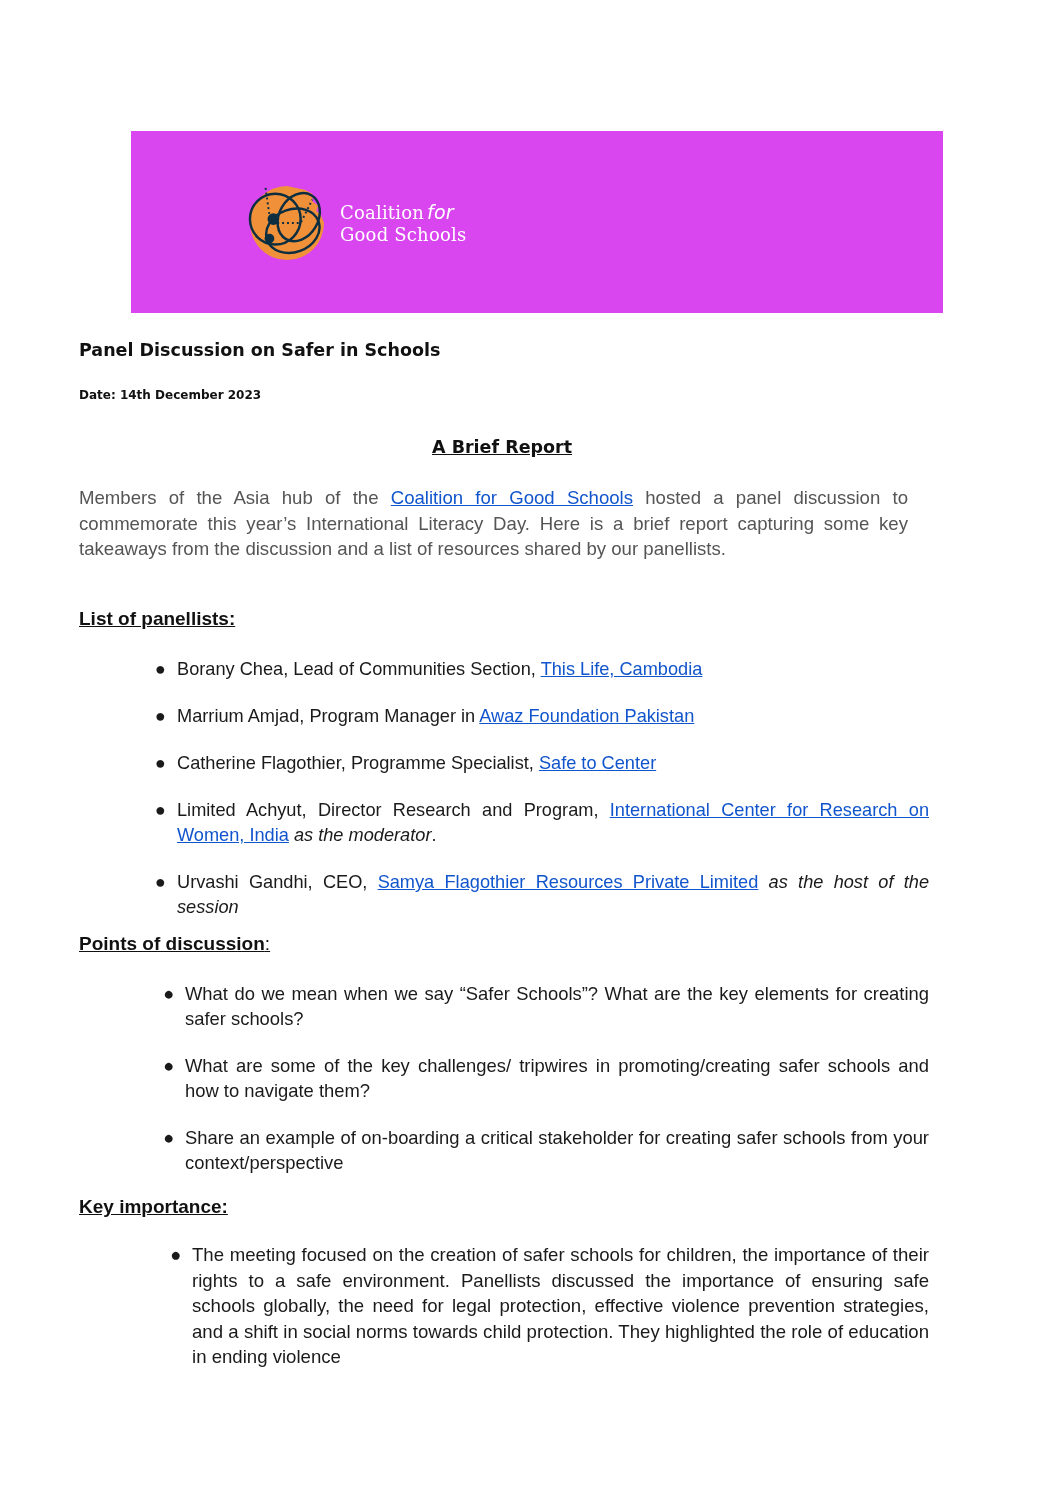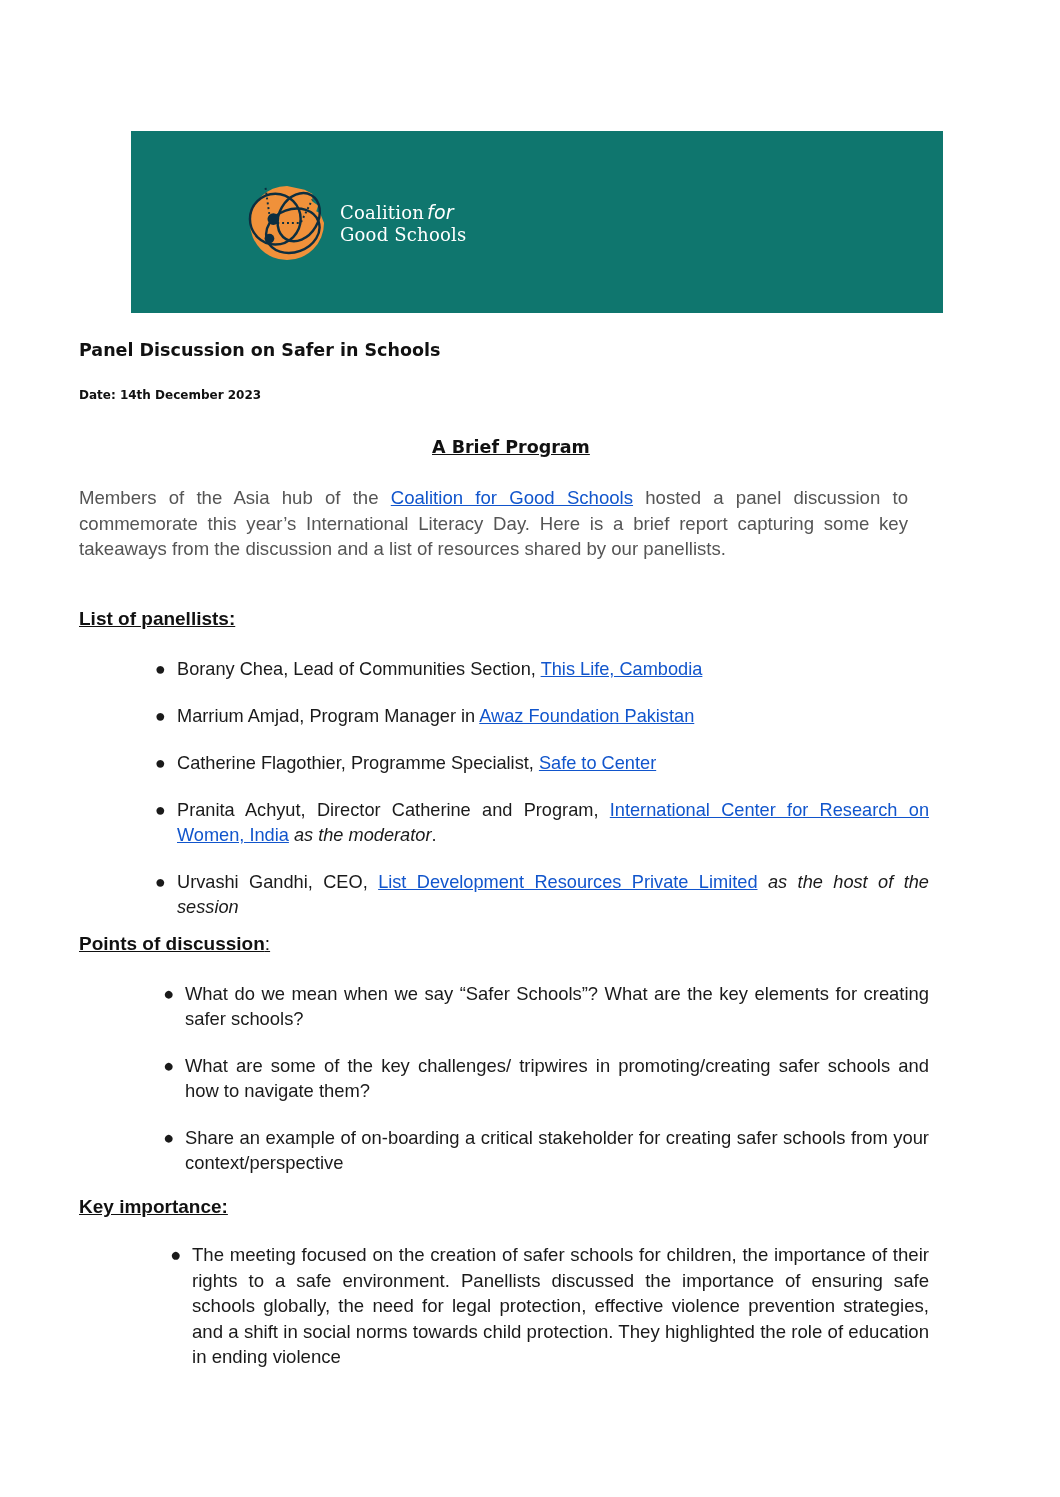--- a/index.html
+++ b/index.html
@@ -1,17 +1,17 @@
 <!DOCTYPE html>
 <html><head>
 <meta charset="utf-8">
 <style>
   html, body { margin: 0; padding: 0; background: #ffffff; }
   body { width: 1060px; height: 1497px; position: relative; overflow: hidden; font-family: "DejaVu Sans", sans-serif; color: #111; }
-  .banner { position: absolute; left: 131px; top: 131px; width: 812px; height: 182px; background: #0f766e; }
+  .banner { position: absolute; left: 131px; top: 131px; width: 812px; height: 182px; background: #d946ef; }
   .logo { position: absolute; left: 117px; top: 53px; width: 78px; height: 78px; }
   .logo-text { position: absolute; left: 209px; top: 70px; color: #ffffff; font-family: "DejaVu Serif", serif; font-size: 18px; line-height: 22px; letter-spacing: 0.2px; }
   .logo-text .for { font-style: italic; font-family: "DejaVu Sans", sans-serif; font-weight: 300; font-size: 19px; margin-left: 3px; }
   .title { position: absolute; left: 79px; top: 340px; font-weight: bold; font-size: 17.5px; }
   .date { position: absolute; left: 79px; top: 388px; font-weight: bold; font-size: 12px; }
   .report { position: absolute; left: 432px; top: 437px; font-weight: bold; font-size: 17.5px; text-decoration: underline; }
   .intro { position: absolute; left: 79px; top: 485px; width: 829px; font-family: "Liberation Sans", sans-serif; font-size: 18.6px; line-height: 25.7px; color: #555; text-align: justify; }
   a.lnk { color: #1155cc; }
   .section { position: absolute; left: 79px; font-family: "Liberation Sans", sans-serif; font-weight: bold; font-size: 19px; text-decoration: underline; }
   .section .colon-plain { text-decoration: none; font-weight: normal; }
@@ -41,34 +41,34 @@
     <circle cx="22" cy="56" r="5" fill="#0c2e40"></circle>
   </svg>
   <div class="logo-text">
     <div><span>Coalition</span><span class="for">for</span></div>
     <div>Good Schools</div>
   </div>
 </div>
 
 <div class="title">Panel Discussion on Safer in Schools</div>
 <div class="date">Date:  14th December 2023</div>
-<div class="report">A Brief Program</div>
+<div class="report">A Brief Report</div>
 
 <p class="intro" style="margin:0;">
   <span>Members of the Asia hub of the </span><a class="lnk" href="#">Coalition for Good Schools</a><span> hosted a panel discussion to commemorate this year’s International Literacy Day. Here is a brief report capturing some key takeaways from the discussion and a list of resources shared by our panellists.</span>
 </p>
 
 <div class="section" style="top:608px;">List of panellists:</div>
 
 <ul class="blist panel-list" style="top:657px;">
   <li><span class="dot">●</span><span>Borany Chea, Lead of Communities Section, </span><a class="lnk" href="#">This Life, Cambodia</a></li>
   <li><span class="dot">●</span><span>Marrium Amjad, Program Manager in </span><a class="lnk" href="#">Awaz Foundation Pakistan</a></li>
   <li><span class="dot">●</span><span>Catherine Flagothier, Programme Specialist, </span><a class="lnk" href="#">Safe to Center</a></li>
-  <li><span class="dot">●</span><span>Pranita Achyut, Director Catherine and Program, </span><a class="lnk" href="#">International Center for Research on Women, India</a><em> as the moderator</em><span>.</span></li>
-  <li style="margin-bottom:0"><span class="dot">●</span><span>Urvashi Gandhi, CEO, </span><a class="lnk" href="#">List Development Resources Private Limited</a><em> as the host of the session</em></li>
+  <li><span class="dot">●</span><span>Limited Achyut, Director Research and Program, </span><a class="lnk" href="#">International Center for Research on Women, India</a><em> as the moderator</em><span>.</span></li>
+  <li style="margin-bottom:0"><span class="dot">●</span><span>Urvashi Gandhi, CEO, </span><a class="lnk" href="#">Samya Flagothier Resources Private Limited</a><em> as the host of the session</em></li>
 </ul>
 
 <div class="section" style="top:933px;"><span>Points of discussion</span><span class="colon-plain">:</span></div>
 
 <ul class="blist disc-list" style="top:981px;">
   <li><span class="dot">●</span><span>What do we mean when we say “Safer Schools”? What are the key elements for creating safer schools?</span></li>
   <li><span class="dot">●</span><span>What are some of the key challenges/ tripwires in promoting/creating safer schools and how to navigate them?</span></li>
   <li><span class="dot">●</span><span>Share an example of on-boarding a critical stakeholder for creating safer schools from your context/perspective</span></li>
 </ul>
 

